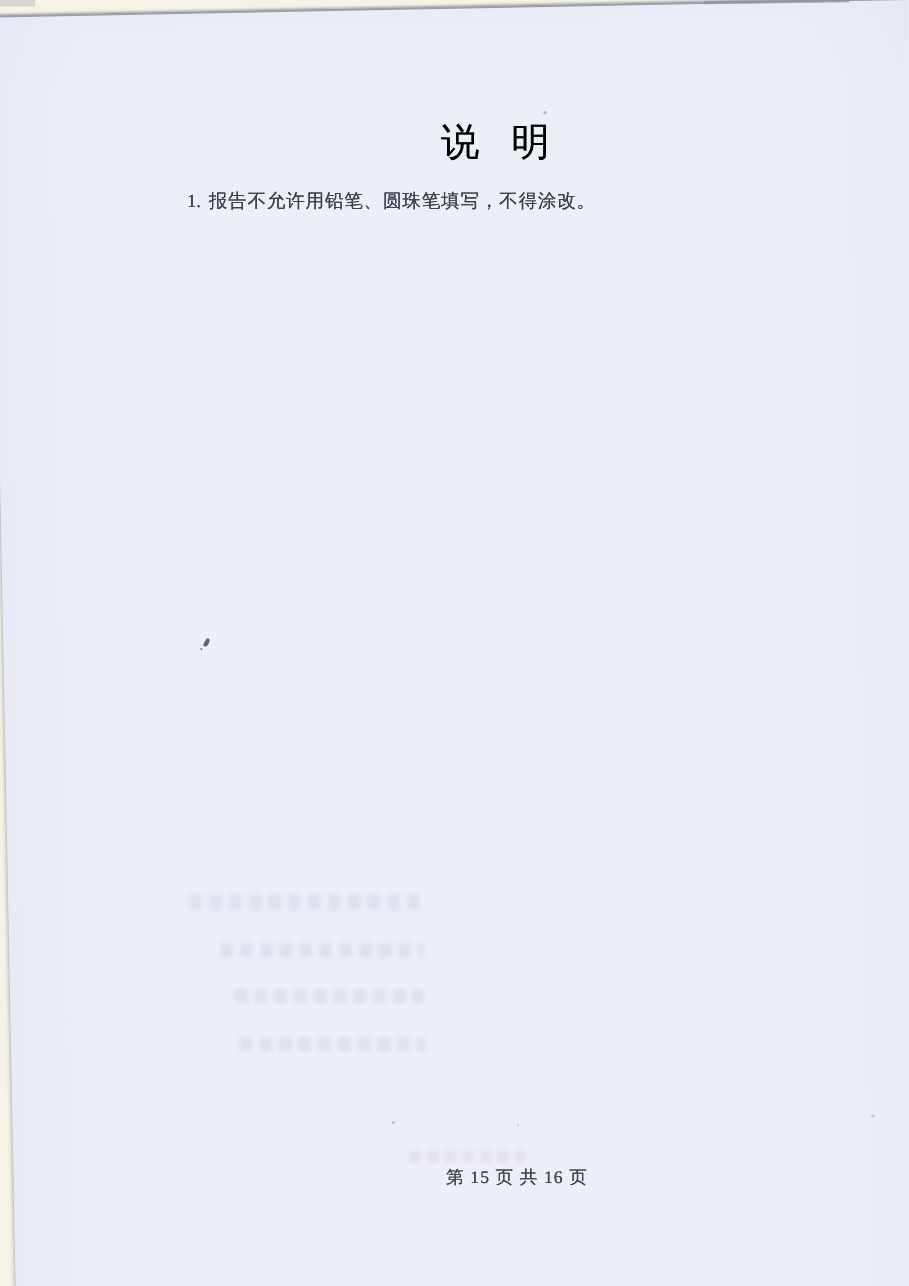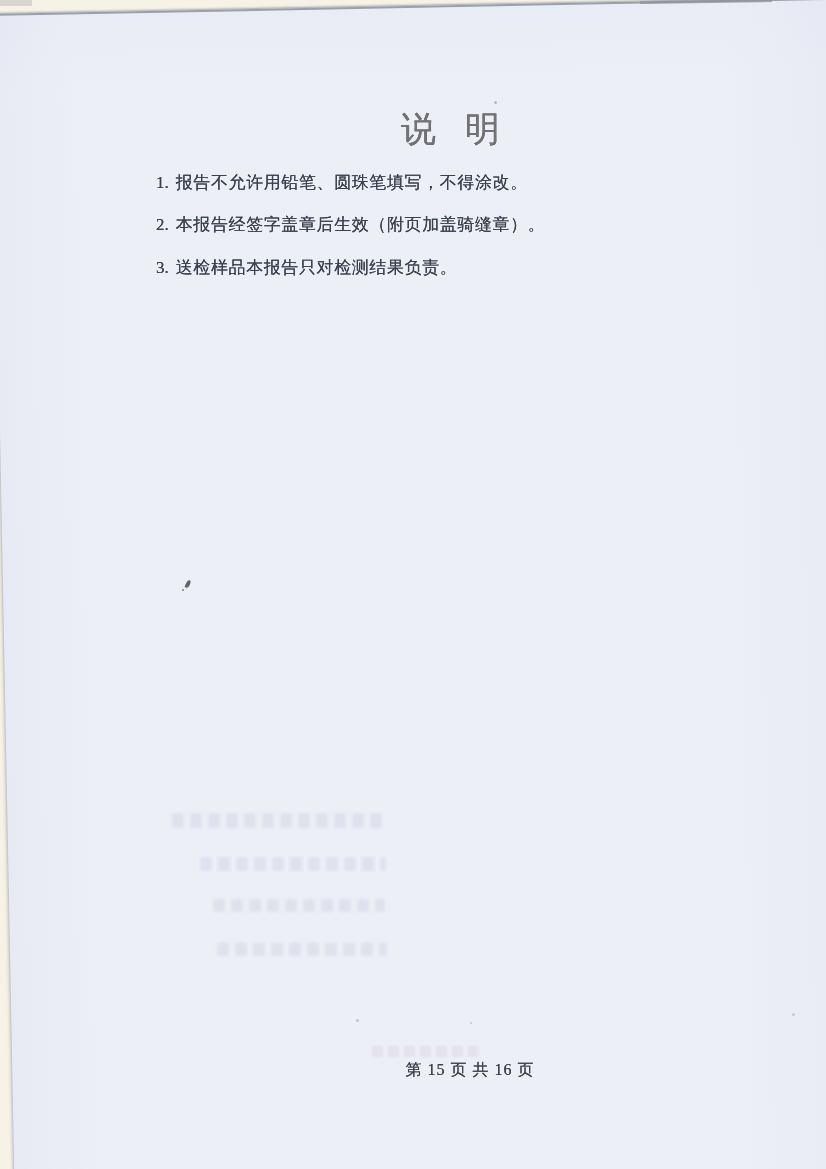--- a/index.html
+++ b/index.html
@@ -20,24 +20,24 @@
     transform-origin:top left;
   }
   
   .scanner-edge{position:absolute;left:640px;top:0;width:132px;height:3px;background:#8d9299;opacity:.75;transform:rotate(-.8deg);}
   .corner-mark{position:absolute;left:0;top:0;width:32px;height:6px;background:#c6c8c3;opacity:.65;}
   
   .content{position:absolute;inset:0;color:var(--ink,#3b4150);}
   .doc-title{
     position:absolute;left:401px;top:106px;
     font-size:35px;letter-spacing:10px;white-space:nowrap;
-    color:#737373;text-shadow:0 0 .5px #343b47;
+    color:#000000;text-shadow:0 0 .5px #343b47;
   }
   .note{
-    position:absolute;left:156px;white-space:nowrap;
+    position:absolute;left:170px;white-space:nowrap;
     font-size:17px;letter-spacing:.6px;line-height:24px;
     text-shadow:0 0 .4px #3b4150;
   }
   .note .num{display:inline-block;margin-right:7px;letter-spacing:0;}
   .n1{top:171px}.n2{top:213px}.n3{top:256px}.n4{top:299px}.n5{top:344px}
   .footer{
     position:absolute;left:0;top:1060px;width:940px;text-align:center;
     font-size:16px;letter-spacing:1px;color:#3e4350;text-shadow:0 0 .4px #3e4350;
   }
   
@@ -68,26 +68,20 @@
 <div class="scanner-edge"></div>
 <div class="corner-mark"></div>
 
 <div class="content">
 
   <div class="doc-title">说 明</div>
 
   <div class="note n1">
     <span class="num">1.</span><span>报告不允许用铅笔、圆珠笔填写，不得涂改。</span>
   </div>
-  <div class="note n2">
-    <span class="num">2.</span><span>本报告经签字盖章后生效（附页加盖骑缝章）。</span>
-  </div>
-  <div class="note n3">
-    <span class="num">3.</span><span>送检样品本报告只对检测结果负责。</span>
-  </div>
 
   <div class="ghost g1"></div>
   <div class="ghost g2"></div>
   <div class="ghost g3"></div>
   <div class="ghost g4"></div>
   <div class="ghost g5"></div>
 
   <div class="speck sp1"></div>
   <div class="speck sp1b"></div>
   <div class="speck sp2"></div>

